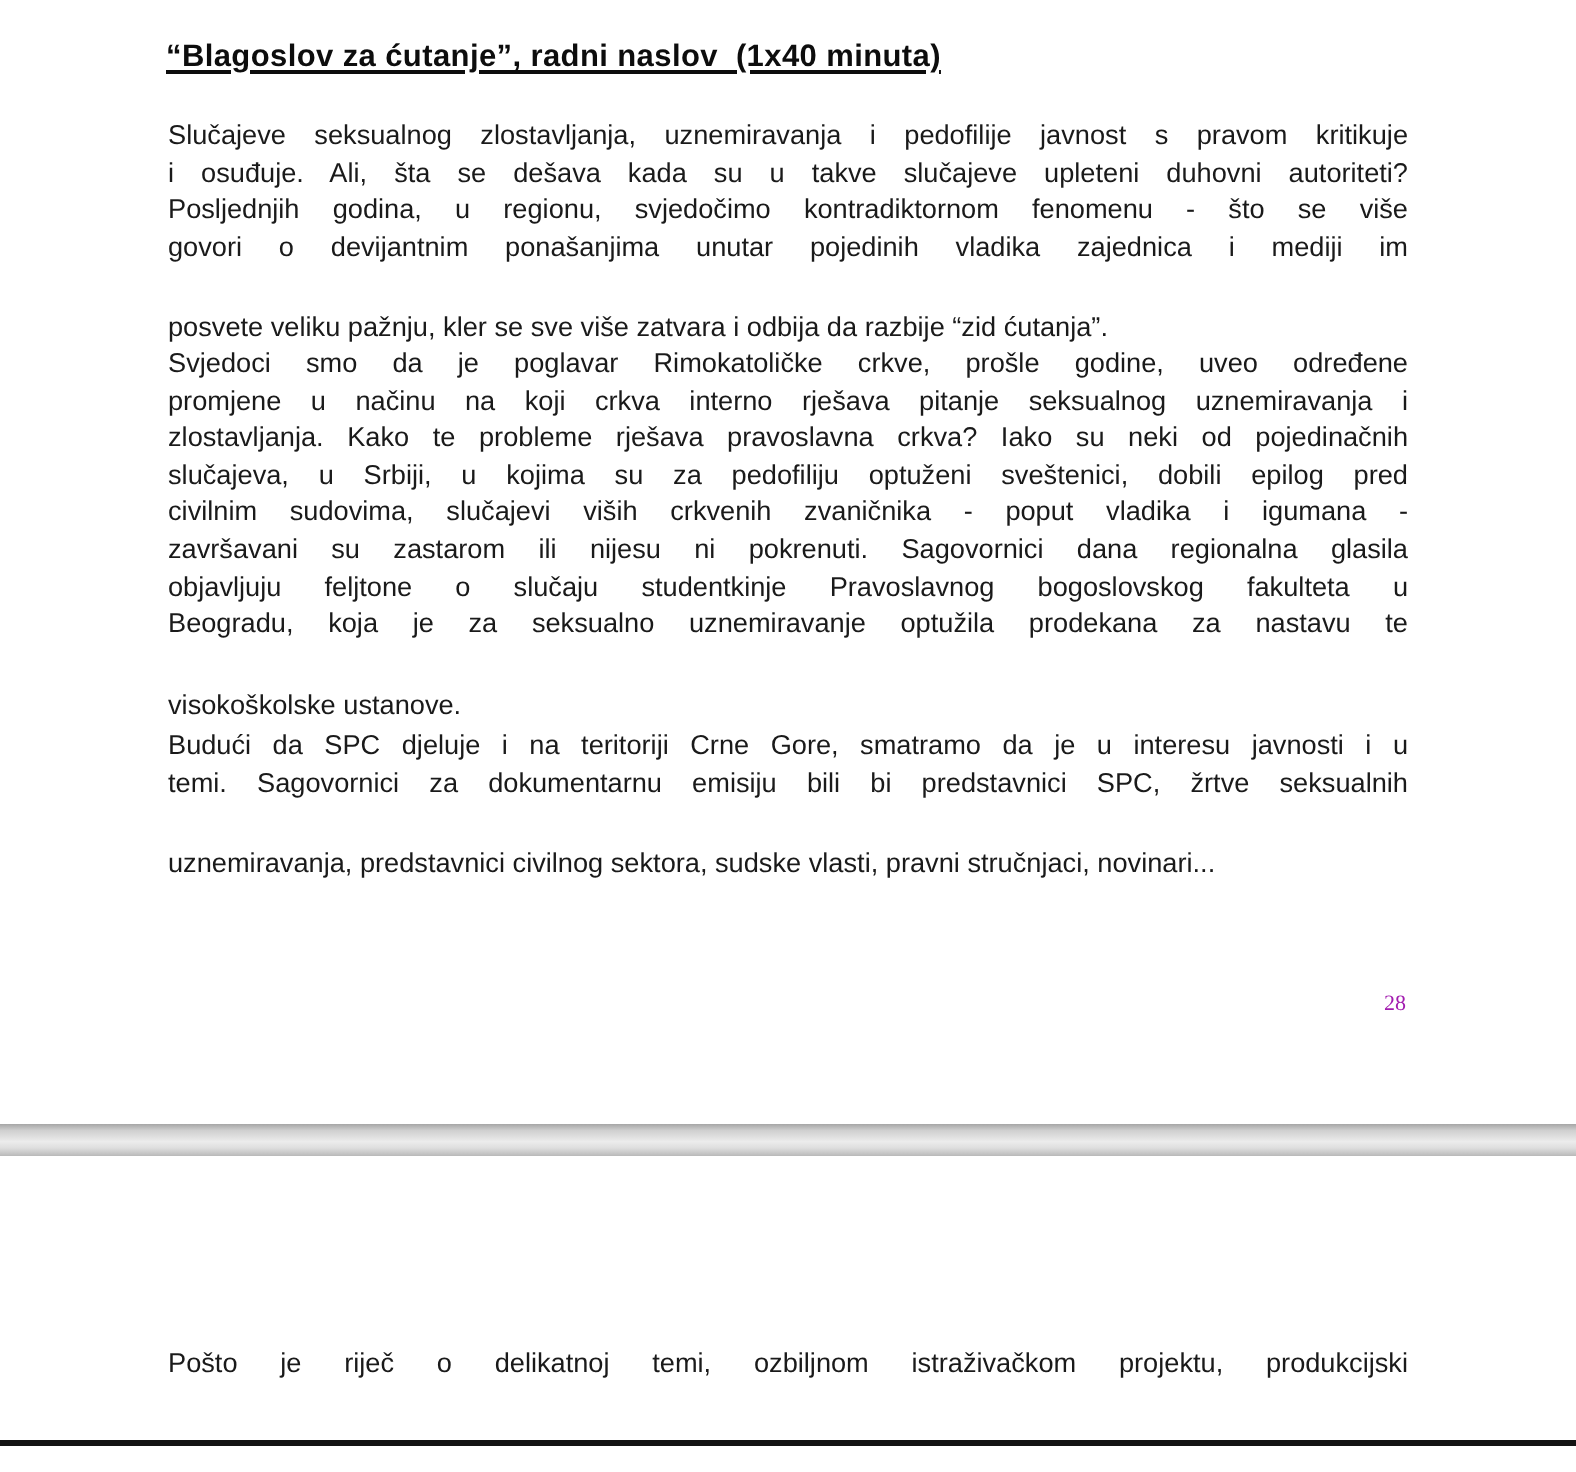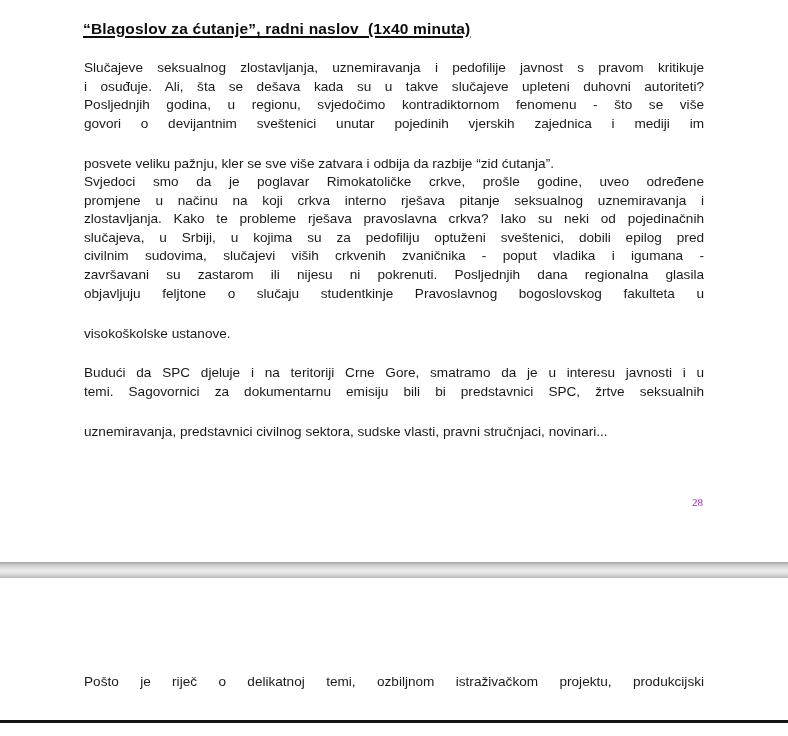--- a/index.html
+++ b/index.html
@@ -79,32 +79,33 @@
 <div class="viewport">
 
   <div>
 
     <div class="doc-title">“Blagoslov za ćutanje”, radni naslov  (1x40 minuta)</div>
 
     <div class="para p1">
       <div class="line">Slučajeve seksualnog zlostavljanja, uznemiravanja i pedofilije javnost s pravom kritikuje</div>
       <div class="line">i osuđuje. Ali, šta se dešava kada su u takve slučajeve upleteni duhovni autoriteti?</div>
       <div class="line">Posljednjih godina, u regionu, svjedočimo kontradiktornom fenomenu - što se više</div>
-      <div class="line">govori o devijantnim sveštenici unutar pojedinih vjerskih zajednica i mediji im</div>
+      <div class="line">govori o devijantnim ponašanjima unutar pojedinih vladika zajednica i mediji im</div>
       <div class="line last">posvete veliku pažnju, kler se sve više zatvara i odbija da razbije “zid ćutanja”.</div>
     </div>
 
     <div class="para p2">
       <div class="line">Svjedoci smo da je poglavar Rimokatoličke crkve, prošle godine, uveo određene</div>
       <div class="line">promjene u načinu na koji crkva interno rješava pitanje seksualnog uznemiravanja i</div>
       <div class="line">zlostavljanja. Kako te probleme rješava pravoslavna crkva? Iako su neki od pojedinačnih</div>
       <div class="line">slučajeva, u Srbiji, u kojima su za pedofiliju optuženi sveštenici, dobili epilog pred</div>
       <div class="line">civilnim sudovima, slučajevi viših crkvenih zvaničnika - poput vladika i igumana -</div>
-      <div class="line">završavani su zastarom ili nijesu ni pokrenuti. Posljednjih dana regionalna glasila</div>
+      <div class="line">završavani su zastarom ili nijesu ni pokrenuti. Sagovornici dana regionalna glasila</div>
       <div class="line">objavljuju feljtone o slučaju studentkinje Pravoslavnog bogoslovskog fakulteta u</div>
+      <div class="line">Beogradu, koja je za seksualno uznemiravanje optužila prodekana za nastavu te</div>
       <div class="line last">visokoškolske ustanove.</div>
     </div>
 
     <div class="para p3">
       <div class="line">Budući da SPC djeluje i na teritoriji Crne Gore, smatramo da je u interesu javnosti i u</div>
       <div class="line">temi. Sagovornici za dokumentarnu emisiju bili bi predstavnici SPC, žrtve seksualnih</div>
       <div class="line last">uznemiravanja, predstavnici civilnog sektora, sudske vlasti, pravni stručnjaci, novinari...</div>
     </div>
 
     <div class="page-number">28</div>

